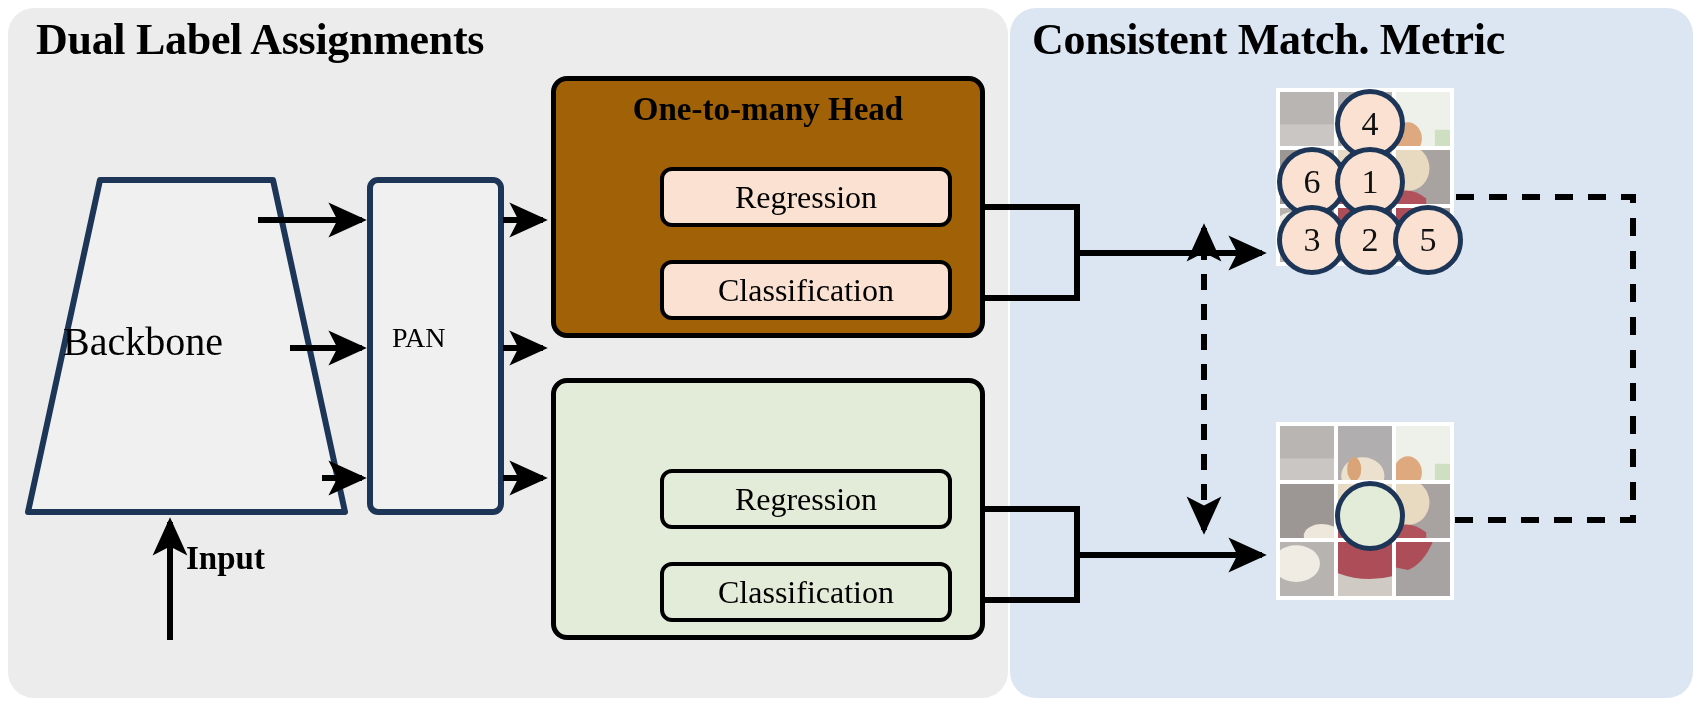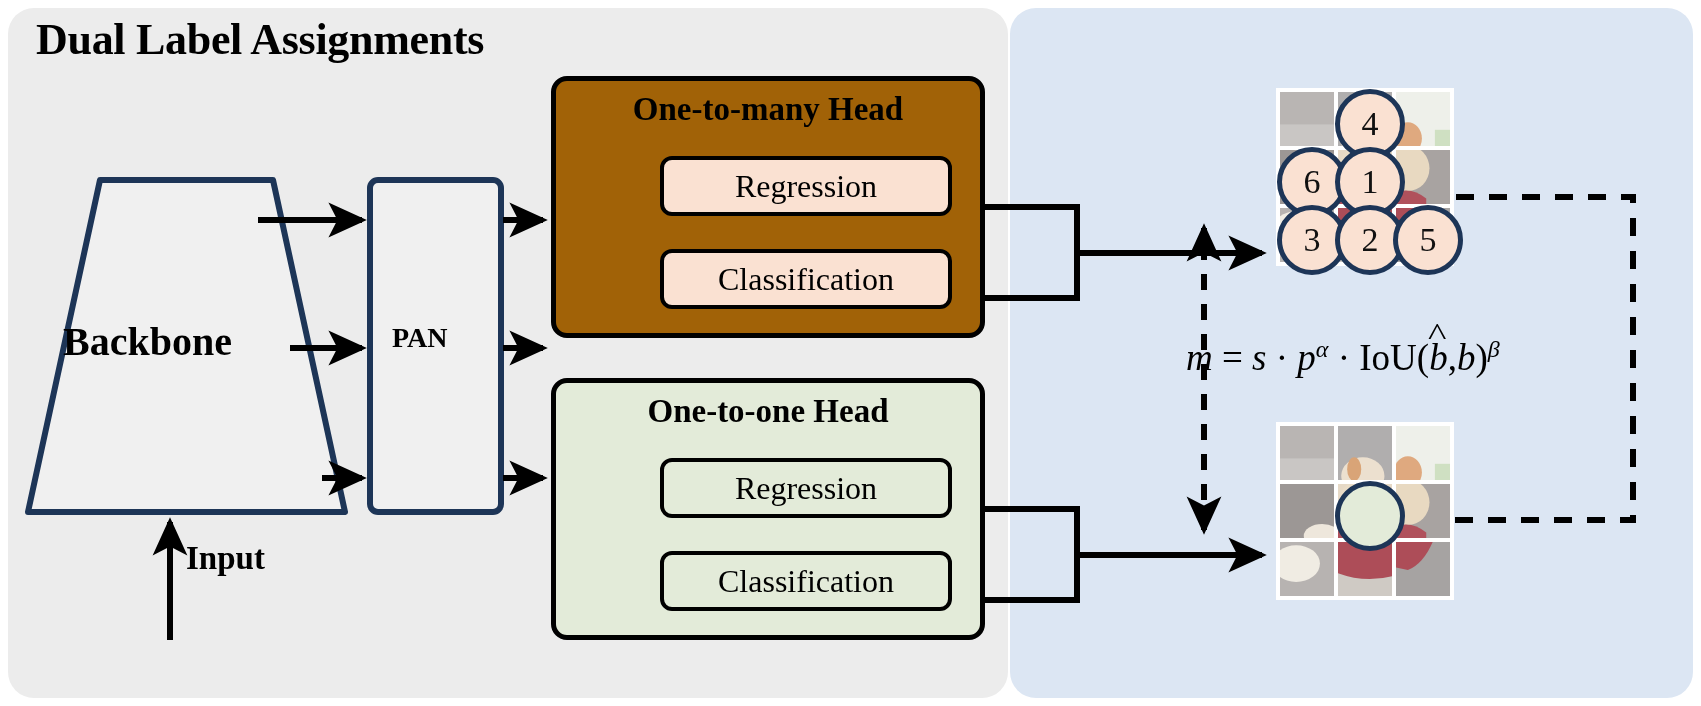--- a/index.html
+++ b/index.html
@@ -22,30 +22,30 @@
   
   .head-box { position:absolute; border:5px solid #000; border-radius:16px; }
   #head-many { left:551px; top:76px;  width:424px; height:252px; background:#a16207; }
   #head-one  { left:551px; top:378px; width:424px; height:252px; background:#e3ebd9; }
 
   .head-title { position:absolute; left:0; right:0; top:10px; text-align:center;
                 font-weight:bold; font-size:33px; color:#000; white-space:nowrap; }
 
   .sub-box { position:absolute; border:4px solid #000; border-radius:12px;
              display:flex; align-items:center; justify-content:center;
-             font-size:32px; color:#000; background:inherit; }
+             font-size:32px; color:#000; background:inherit;margin-top:11px; }
   .sub-box.orange { background:#fae1d2; }
   .sub-box.green  { background:#e3ebd9; }
   #many-reg { left:104px; top:75px;  width:284px; height:52px; }
   #many-cls { left:104px; top:168px; width:284px; height:52px; }
   #one-reg  { left:104px; top:75px;  width:284px; height:52px; }
   #one-cls  { left:104px; top:168px; width:284px; height:52px; }
 
   
-  .shape-label { position:absolute; font-weight:bold; color:#000; white-space:nowrap; }
+  .shape-label { position:absolute; font-weight:normal; color:#000; white-space:nowrap; }
   #lbl-backbone { left:63px;  top:318px; font-size:40px; }
   #lbl-pan      { left:392px; top:322px; font-size:28px; }
   #lbl-input    { left:186px; top:540px; font-size:33px; font-weight:bold; }
 
   
   #formula { position:absolute; left:1186px; top:336px; font-size:37px; color:#000;
              white-space:nowrap; font-style:normal; }
   #formula i { font-style:italic; }
   #formula .up { font-style:italic; font-size:24px; vertical-align:super; }
   #formula .rm { font-style:normal; }
@@ -69,20 +69,21 @@
 </style>
 </head>
 <body>
 
 <div id="stage">
 
   <div class="panel" id="panel-left"></div>
   <div class="panel" id="panel-right"></div>
 
   <div class="panel-title" id="title-left">Dual Label Assignments</div>
+  <div class="panel-title" id="title-right">Consistent Match. Metric</div>
 
   <svg id="art" viewBox="0 0 1701 706">
     <defs>
       <marker id="ah" markerWidth="7" markerHeight="7" refX="5.6" refY="3" orient="auto">
         <path d="M0,0.1 L6.4,3 L0,5.9 L1.5,3 Z" fill="#000"></path>
       </marker>
       <marker id="ah-start" markerWidth="7" markerHeight="7" refX="0.8" refY="3" orient="auto">
         <path d="M6.4,0.1 L0,3 L6.4,5.9 L4.9,3 Z" fill="#000"></path>
       </marker>
     </defs>
@@ -132,34 +133,24 @@
   <div class="shape-label" id="lbl-pan">PAN</div>
   <div class="shape-label" id="lbl-input">Input</div>
 
   <div class="head-box" id="head-many">
     <div class="head-title">One-to-many Head</div>
     <div class="sub-box orange" id="many-reg">Regression</div>
     <div class="sub-box orange" id="many-cls">Classification</div>
   </div>
 
   <div class="head-box" id="head-one">
-    <div class="head-title">One-to-one Head</div>
     <div class="sub-box green" id="one-reg">Regression</div>
     <div class="sub-box green" id="one-cls">Classification</div>
   </div>
 
-  <div id="formula">
-    <i>m</i>
-    <span>=</span>
-    <i>s</i>
-    <span>·</span>
-    <i>p</i><span class="up">α</span>
-    <span>·</span>
-    <span class="rm">IoU</span><span class="rm">(</span><span class="hat">b</span><span class="rm">,</span><i>b</i><span class="rm">)</span><span class="up">β</span>
-  </div>
 
   <div class="grid" id="grid-top">
     <div class="cell">
         <svg class="dogimg" viewBox="0 0 100 100" preserveAspectRatio="none">
           <rect width="100" height="100" fill="#b9b5b3"></rect>
           <rect y="60" width="100" height="40" fill="#c9c6c4"></rect>
         </svg>
       </div>
     <div class="cell">
         <svg class="dogimg" viewBox="0 0 100 100" preserveAspectRatio="none">

